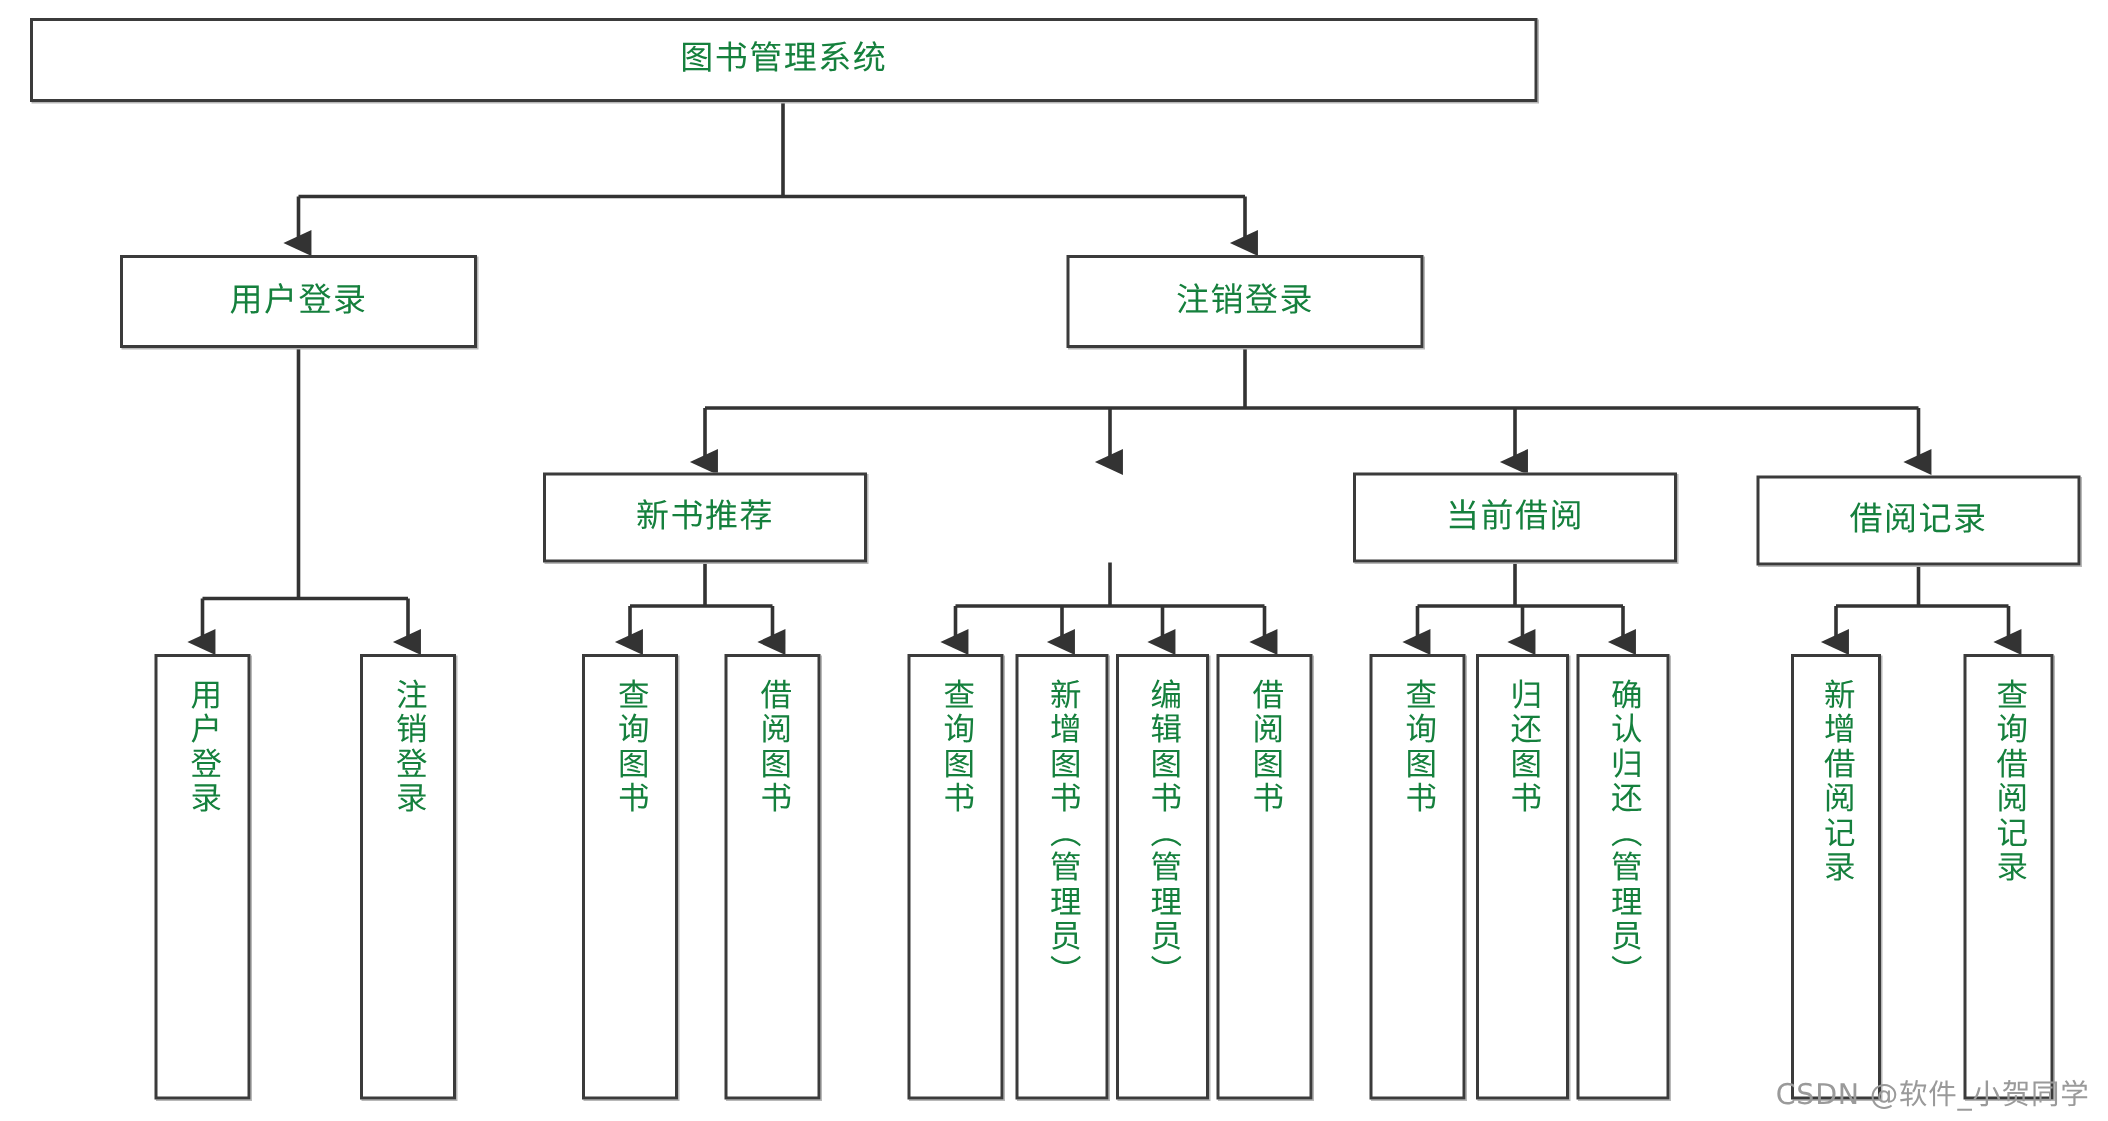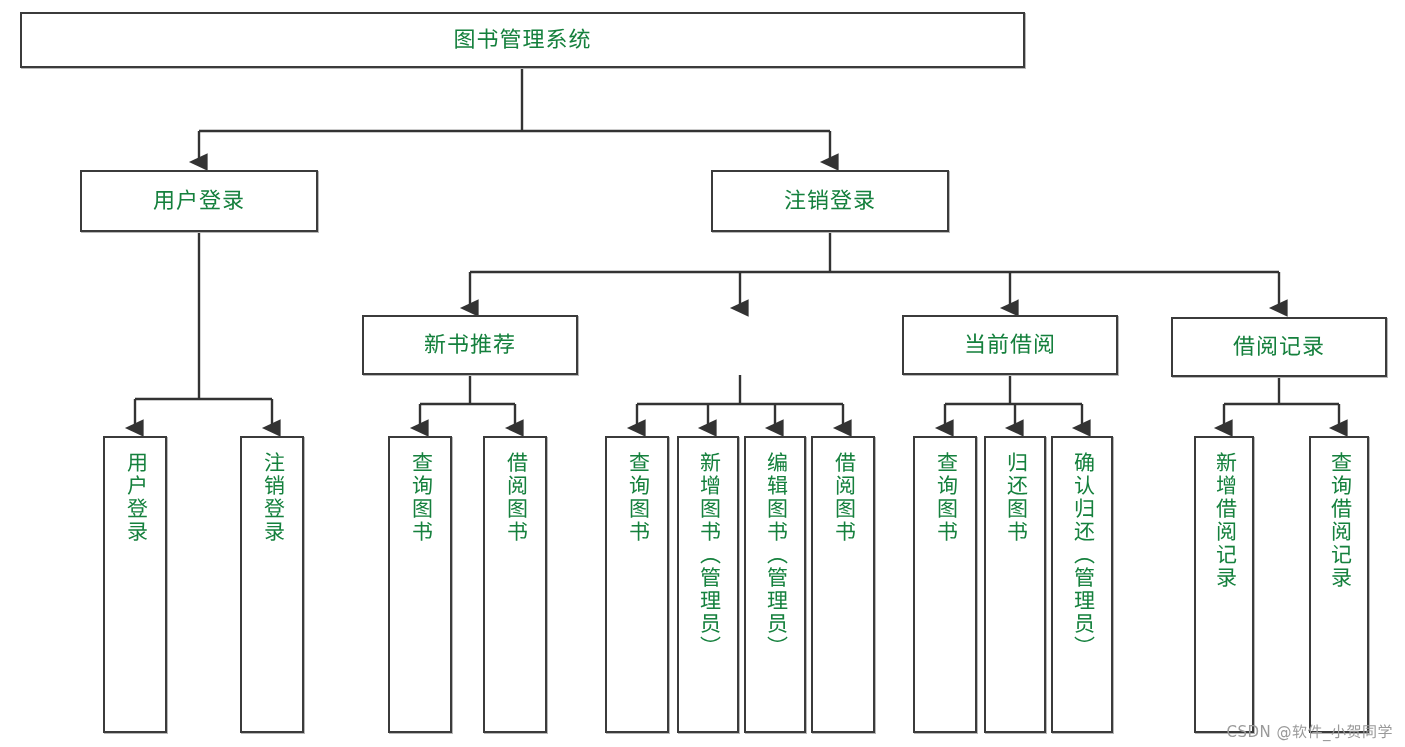--- a/index.html
+++ b/index.html
@@ -58,21 +58,21 @@
     writing-mode: vertical-rl;
     text-orientation: upright;
     letter-spacing: 2px;
     line-height: 1;
     white-space: nowrap;
   }
   .watermark {
     position: absolute;
     right: 12px;
     bottom: 6px;
-    font-size: 15px;
+    font-size: 19px;
     color: #9a9a9a;
     letter-spacing: 0.5px;
     user-select: none;
   }
 </style>
 </head>
 <body>
 
 <div id="diagram-root">
 

